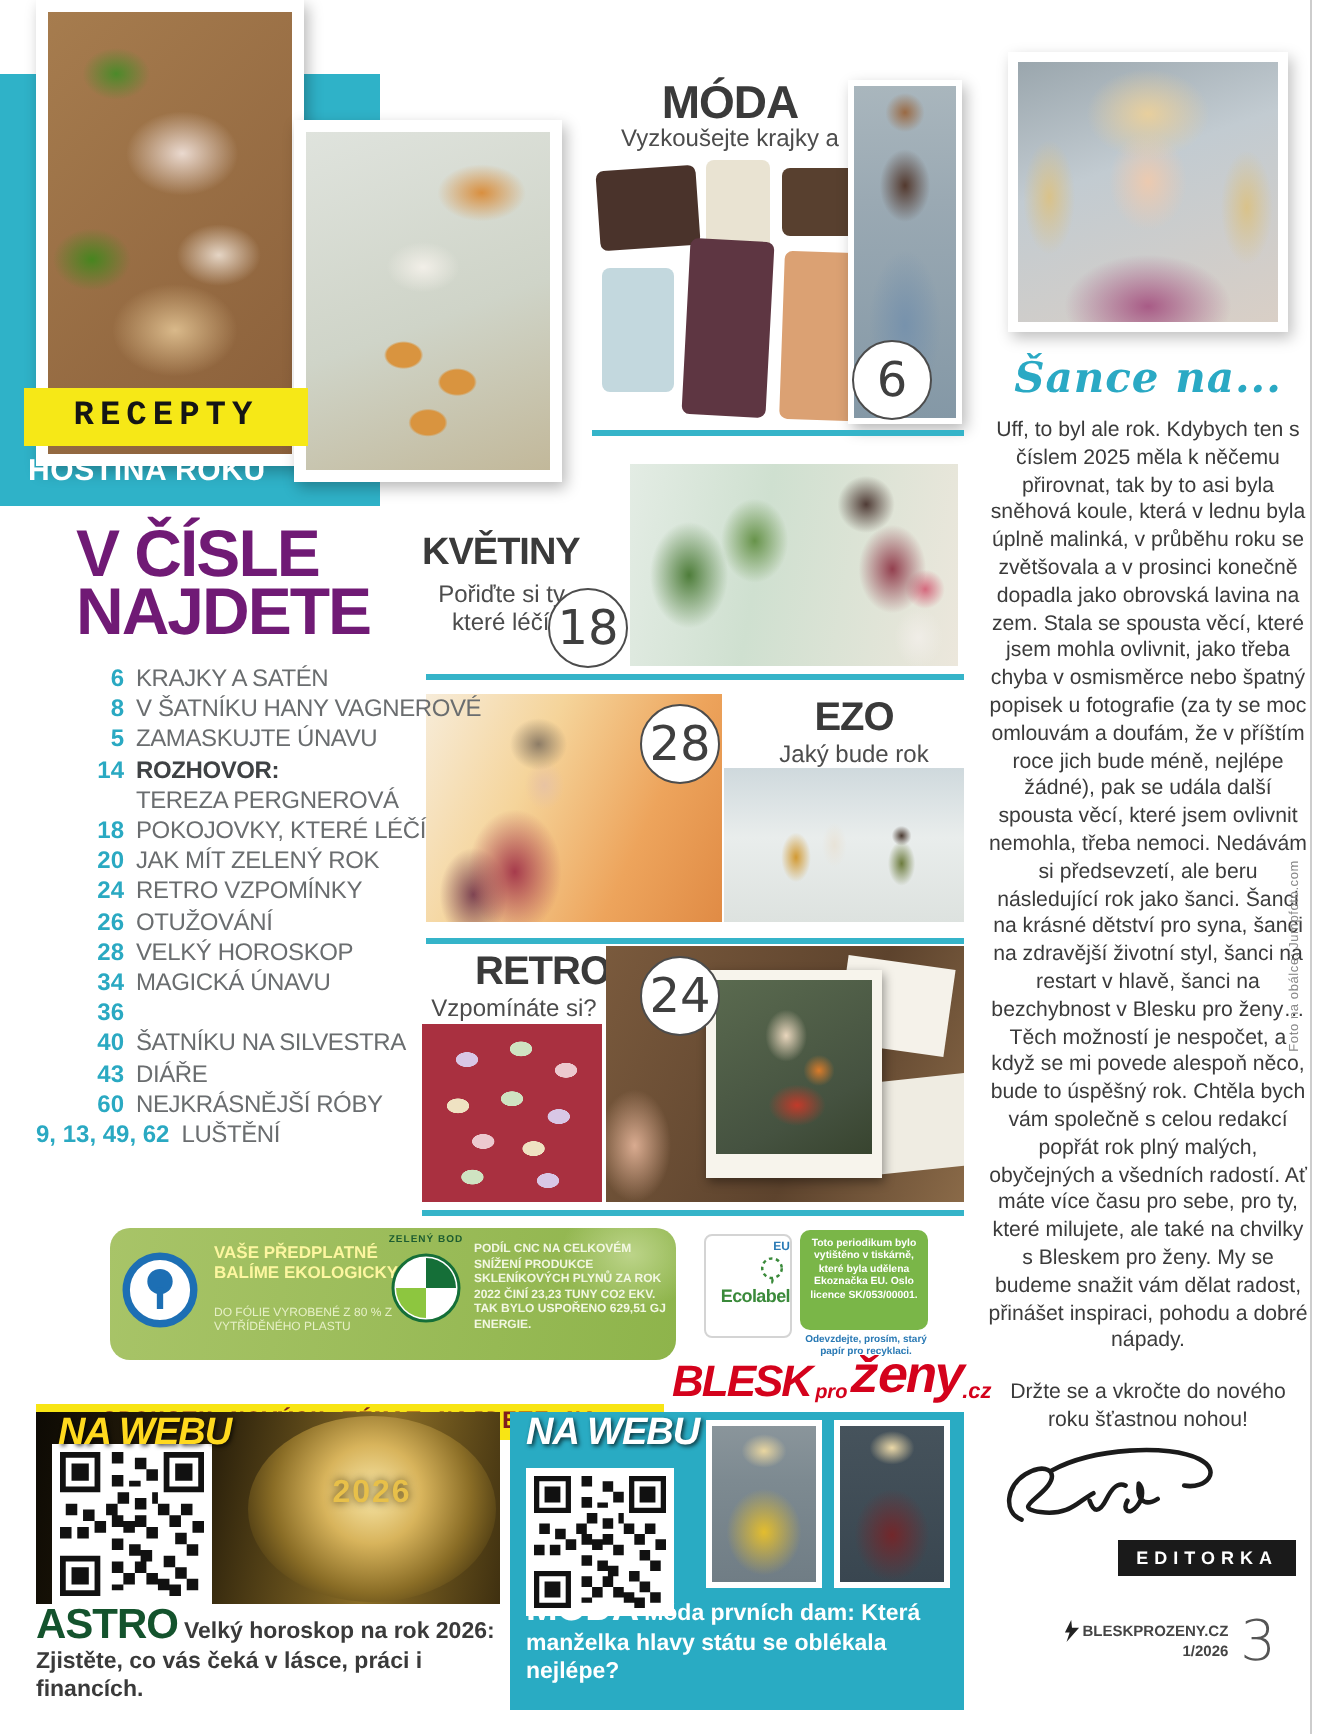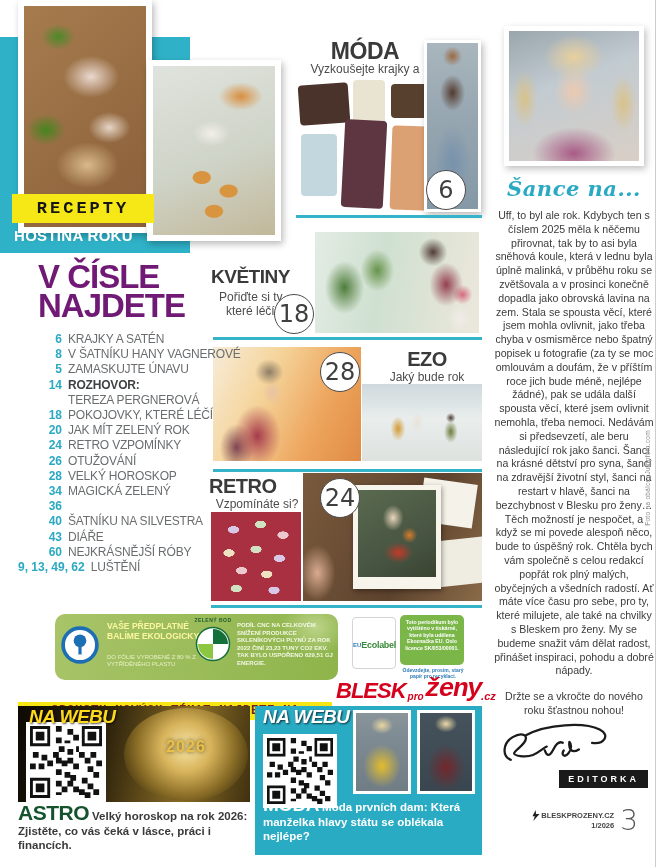--- a/index.html
+++ b/index.html
@@ -39,21 +39,21 @@
     background:
       radial-gradient(50px 40px at 92% 20%,#bcd489 0%,rgba(188,212,137,0) 70%),
       linear-gradient(100deg,#a8c468,#8eb44b);}
   .eco-title{position:absolute;left:52px;top:7px;width:98px;color:#fdf6a0;font-weight:bold;
     font-size:8.5px;line-height:10px;}
   .eco-sub{position:absolute;left:52px;top:40px;width:104px;color:#e6f0c6;font-size:6px;line-height:7px;}
   .eco-mid{position:absolute;left:182px;top:8px;width:96px;color:#f2f7e2;font-size:6px;line-height:7.6px;font-weight:bold;}
   .zb-label{position:absolute;left:138px;top:3px;width:40px;text-align:center;color:#1c5c30;
     font-size:5px;font-weight:bold;letter-spacing:0.5px;}
   .ecolabel-box{position:absolute;left:352px;top:617px;width:44px;height:52px;background:#fff;
-    border:1px solid #d4d4d4;border-radius:4px;display:flex;flex-direction:row;align-items:center;padding-top:3px;box-sizing:border-box;}
+    border:1px solid #d4d4d4;border-radius:4px;display:flex;flex-direction:column;align-items:flex-end;padding-top:3px;box-sizing:border-box;}
   .ecolabel-eu{font-size:6px;color:#2a7ab5;font-weight:bold;}
   .ecolabel-name{font-size:9px;color:#3a8a3a;font-weight:bold;letter-spacing:-0.3px;}
   .green-note{position:absolute;left:400px;top:615px;width:64px;height:50px;background:#7ab648;
     border-radius:5px;color:#fff;font-size:5.2px;line-height:6.4px;font-weight:bold;text-align:center;
     padding:4px 3px;box-sizing:border-box;}
   .recycle-note{position:absolute;left:398px;top:667px;width:70px;color:#2a7ab5;font-size:5px;
     line-height:6px;text-align:center;font-weight:bold;}
   
   .yellow-banner{position:absolute;left:18px;top:682px;width:314px;height:18px;background:#f8e514;
     display:flex;align-items:center;justify-content:center;font-family:"Liberation Mono",monospace;
@@ -184,21 +184,21 @@
   <div class="abs" style="left:362px;top:384px;width:120px;height:77px;">
     <div class="ph" style="width:100%;height:100%;background:
       radial-gradient(12px 20px at 30% 58%,#d29a33 0%,rgba(210,154,51,0) 62%),
       radial-gradient(10px 18px at 46% 50%,#e8e3d8 0%,rgba(232,227,216,0) 62%),
       radial-gradient(11px 18px at 74% 62%,#6d7c3e 0%,rgba(109,124,62,0) 62%),
       radial-gradient(8px 8px at 74% 44%,#4a3a30 0%,rgba(74,58,48,0) 62%),
       linear-gradient(180deg,#cfd9dd 0%,#e9edec 45%,#dde2df 100%);"></div>
   </div>
   <div class="rule" style="left:213px;top:469px;width:269px;"></div>
 
-  <div class="abs cond" style="left:209px;top:475px;width:96px;text-align:left;font-size:20px;">RETRO</div>
+  <div class="abs cond" style="left:209px;top:475px;width:96px;text-align:right;font-size:20px;">RETRO</div>
   <div class="abs sec-sub" style="left:209px;top:497px;width:96px;text-align:center;">Vzpomínáte si?</div>
   <div class="abs" style="left:211px;top:512px;width:90px;height:89px;">
     <div class="ph" style="width:100%;height:100%;background:
       radial-gradient(9px 6px at 25% 20%,#d8c7e6 60%,rgba(216,199,230,0) 64%),
       radial-gradient(9px 6px at 55% 14%,#cfe3c2 60%,rgba(207,227,194,0) 64%),
       radial-gradient(9px 6px at 80% 26%,#ecc9cf 60%,rgba(236,201,207,0) 64%),
       radial-gradient(9px 6px at 20% 46%,#efe2c2 60%,rgba(239,226,194,0) 64%),
       radial-gradient(9px 6px at 50% 42%,#cfe3c2 60%,rgba(207,227,194,0) 64%),
       radial-gradient(9px 6px at 76% 52%,#d8c7e6 60%,rgba(216,199,230,0) 64%),
       radial-gradient(9px 6px at 34% 66%,#ecc9cf 60%,rgba(236,201,207,0) 64%),
@@ -337,21 +337,21 @@
     <div class="toc-row">
         <span class="toc-num">26</span>
         <span class="toc-label">OTUŽOVÁNÍ</span>
       </div>
     <div class="toc-row">
         <span class="toc-num">28</span>
         <span class="toc-label">VELKÝ HOROSKOP</span>
       </div>
     <div class="toc-row">
         <span class="toc-num">34</span>
-        <span class="toc-label">MAGICKÁ ZELENÝ</span>
+        <span class="toc-label">MAGICKÁ ÚNAVU</span>
       </div>
     <div class="toc-row">
         <span class="toc-num">36</span>
       </div>
     <div class="toc-row">
         <span class="toc-num">40</span>
         <span class="toc-label">ŠATNÍKU NA SILVESTRA</span>
       </div>
     <div class="toc-row">
         <span class="toc-num">43</span>

